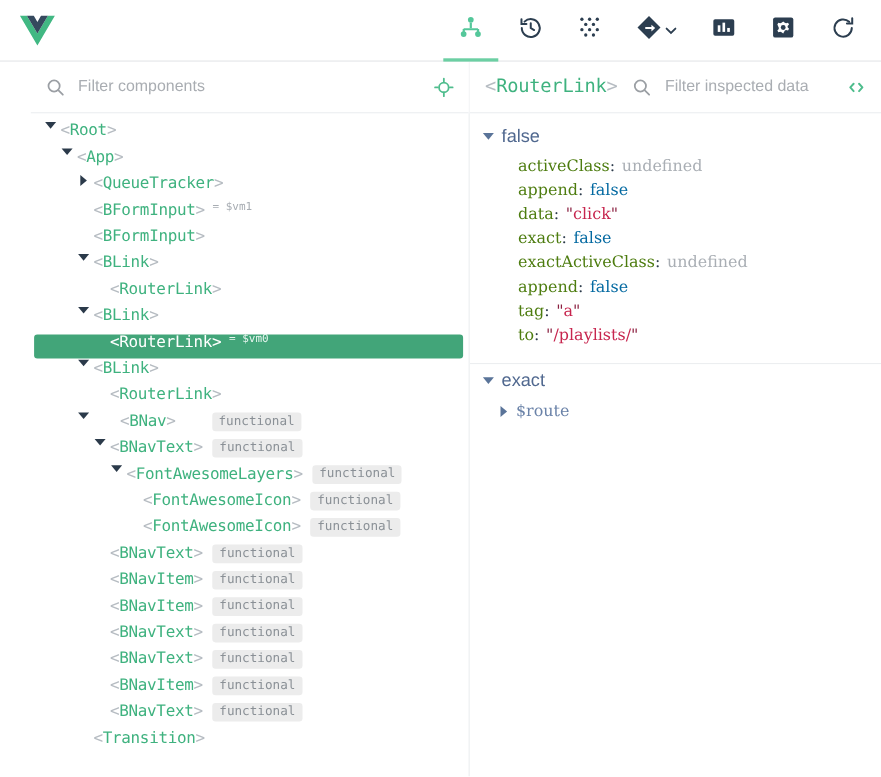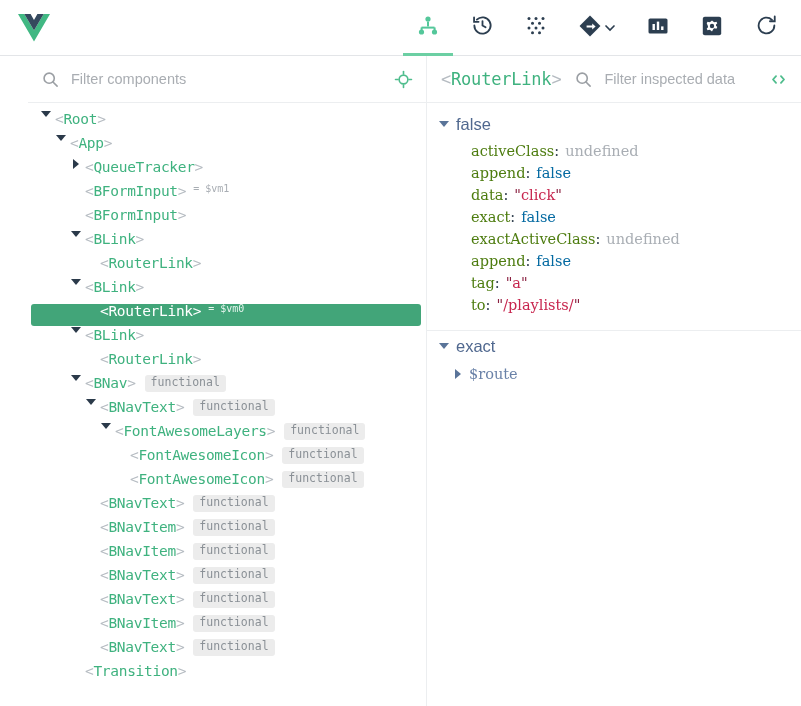--- a/index.html
+++ b/index.html
@@ -489,21 +489,21 @@
               <span class="tag"><span class="ang">&lt;</span><span class="nm">BLink</span><span class="ang">&gt;</span></span>
             </div>
           </div>
           <div class="tree-row">
             <div class="rowinner" style="padding-left: 56px;">
               <span class="arrow spacer"></span>
               <span class="tag"><span class="ang">&lt;</span><span class="nm">RouterLink</span><span class="ang">&gt;</span></span>
             </div>
           </div>
           <div class="tree-row">
-            <div class="rowinner" style="padding-left: 41px;">
+            <div class="rowinner" style="padding-left: 41px; gap: 24px;">
               <span class="arrow">
                 <span class="tri"></span>
               </span>
               <span class="tag"><span class="ang">&lt;</span><span class="nm">BNav</span><span class="ang">&gt;</span></span>
               <span class="badge">functional</span>
             </div>
           </div>
           <div class="tree-row">
             <div class="rowinner" style="padding-left: 56px;">
               <span class="arrow">

